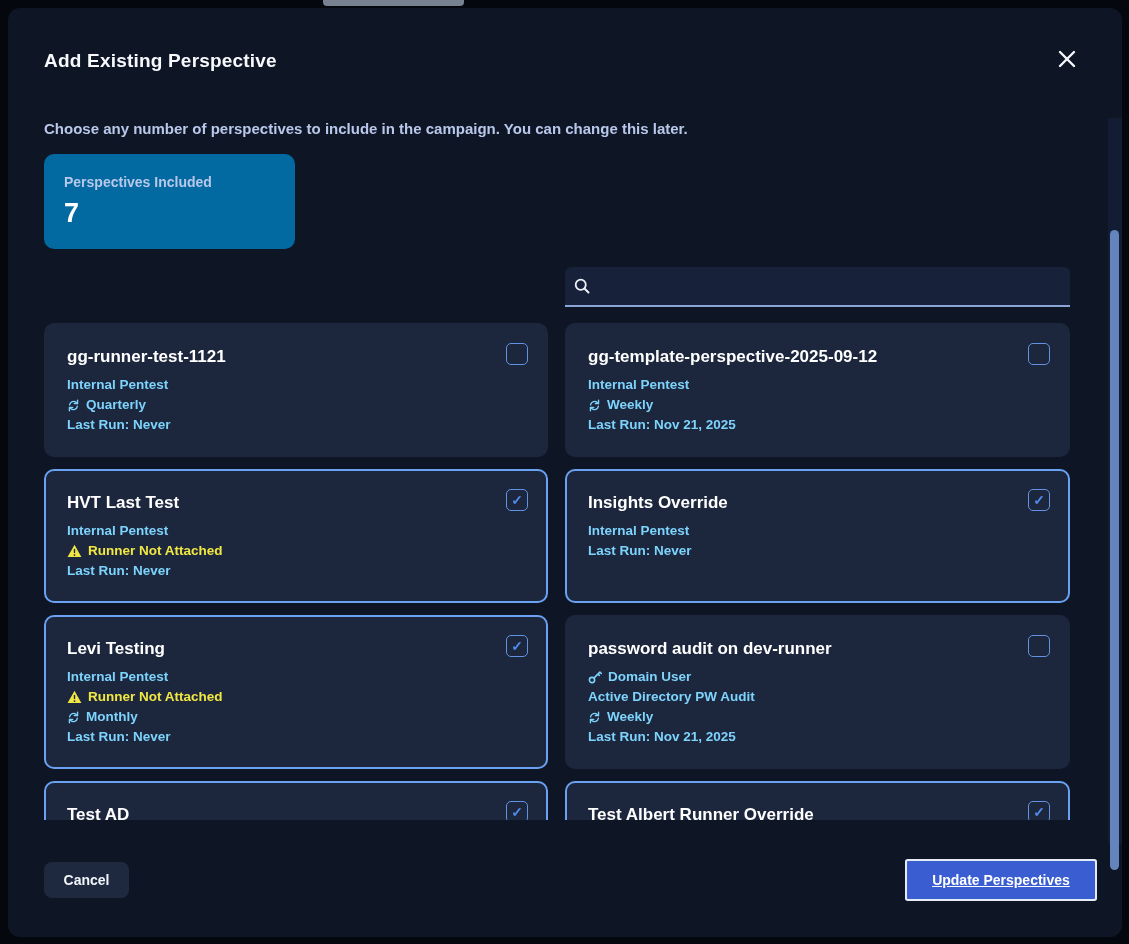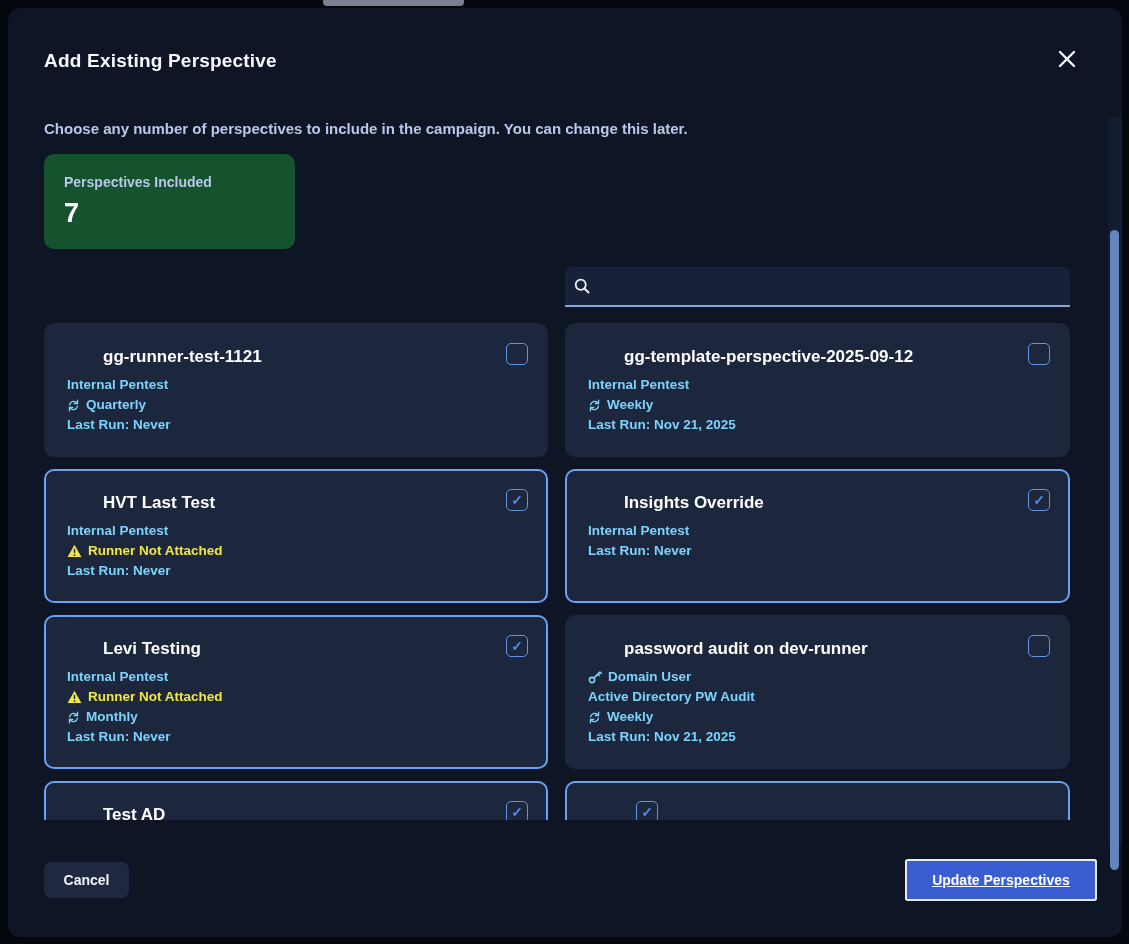--- a/index.html
+++ b/index.html
@@ -28,21 +28,21 @@
   .close-btn {
     position:absolute; left:1047px; top:41px; width:24px; height:24px;
     cursor:pointer; display:flex; align-items:center; justify-content:center;
   }
   .subtitle {
     position:absolute; left:36px; top:112px;
     font-size:15px; font-weight:600; color:#b9c8ea;
   }
   .stat-card {
     position:absolute; left:36px; top:146px; width:251px; height:95px;
-    background:#14532d; border-radius:10px; padding:20px 20px;
+    background:#0369a1; border-radius:10px; padding:20px 20px;
   }
   .stat-label { font-size:14px; font-weight:600; color:#b9c8ea; }
   .stat-value { margin-top:8px; font-size:27px; font-weight:800; color:#ffffff; }
   .search-wrap {
     position:absolute; left:557px; top:259px; width:505px; height:40px;
     background:#17213a; border-radius:6px 6px 0 0;
     border-bottom:2px solid #8aa4d6;
     display:flex; align-items:center;
   }
   .search-input {
@@ -59,21 +59,21 @@
   }
   .cards-grid {
     display:grid; grid-template-columns:504px 505px;
     column-gap:17px; row-gap:12px;
   }
   .p-card {
     background:#1c273d; border-radius:10px; border:2px solid #1c273d;
     padding:18px 18px 20px 21px; cursor:pointer; position:relative;
   }
   .p-card.selected { border-color:#6ba1f3; }
-  .p-card-head { display:flex; justify-content:space-between; align-items:flex-start;margin-left:36px; }
+  .p-card-head { display:flex; justify-content:space-between; align-items:flex-start; }
   .p-name { font-size:17px; font-weight:800; color:#ffffff; line-height:24px; padding-top:2px; }
   .checkbox {
     width:22px; height:22px; border:1.5px solid #6292e2; border-radius:5px;
     flex:0 0 auto; margin-left:12px;
     display:flex; align-items:center; justify-content:center;
   }
   .checkbox .check { display:none; color:#4f8bea; font-size:14px; font-weight:800; line-height:1; }
   .checkbox.checked .check { display:block; }
   .p-meta { margin-top:6px; }
   .meta-row {
@@ -314,20 +314,21 @@
     <div class="p-card-head">
       <div class="p-name">Test AD</div>
       <span class="checkbox checked">
         <span class="check">✓</span>
       </span>
     </div>
     <div class="p-meta"></div>
   </div>
         <div class="p-card selected">
     <div class="p-card-head">
+      <div class="p-name">Test Albert Runner Override</div>
       <span class="checkbox checked">
         <span class="check">✓</span>
       </span>
     </div>
     <div class="p-meta"></div>
   </div>
       </div>
   </div>
 
   <button class="cancel-btn">Cancel</button>

